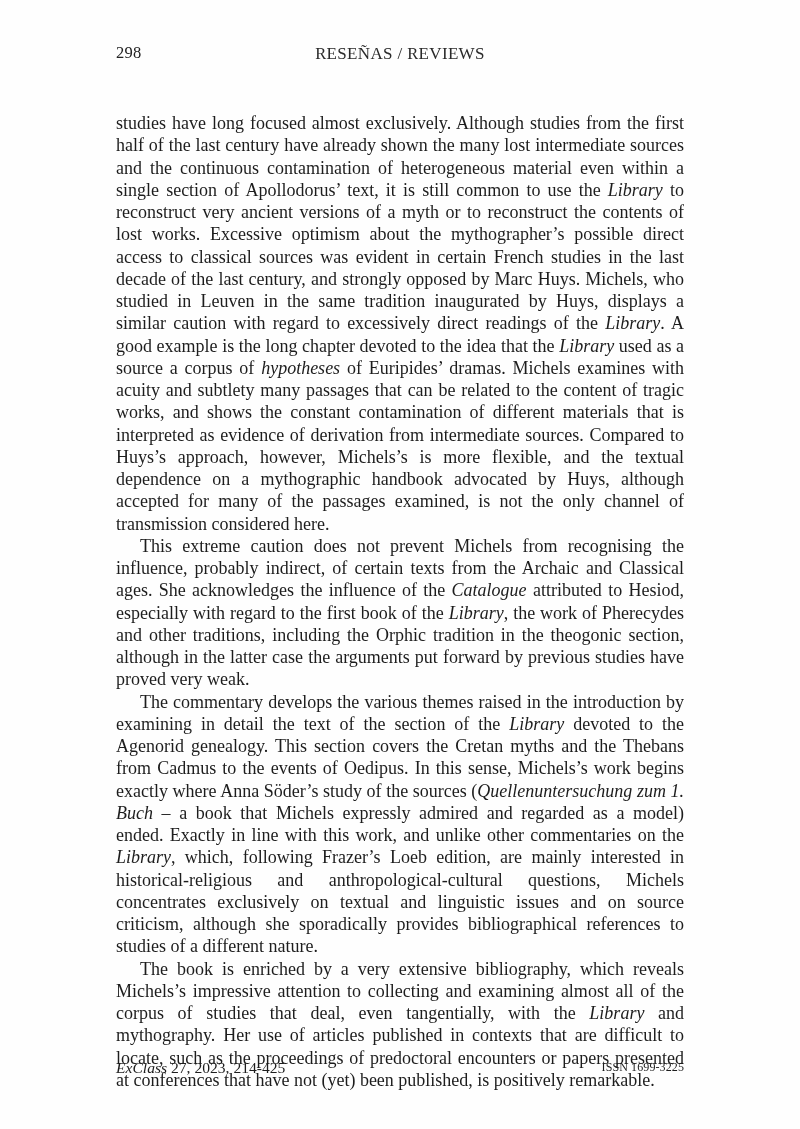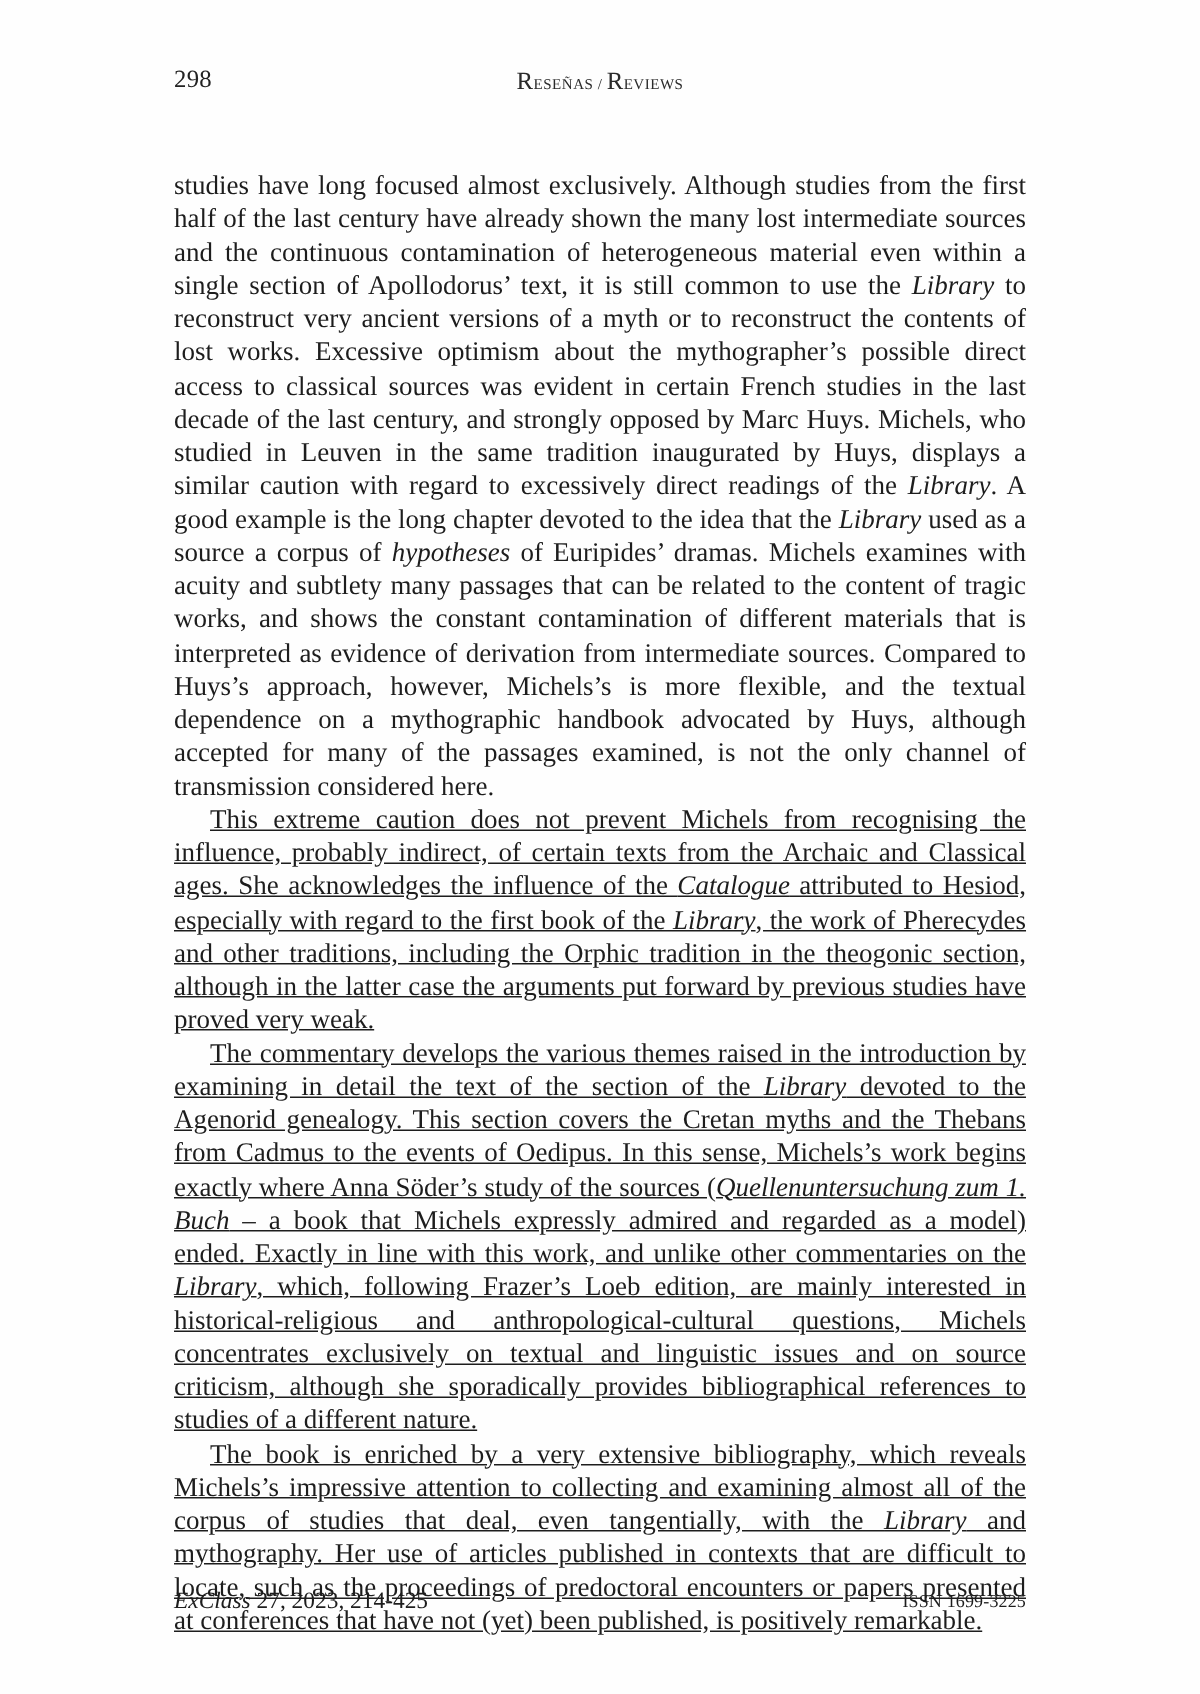--- a/index.html
+++ b/index.html
@@ -45,41 +45,40 @@
     width: 568px;
     text-align: center;
     font-size: 14px;
     color: #2a2a2a;
     letter-spacing: 0.35px;
   }
   .head-title .sc-cap {
     font-size: 16.5px;
   }
   .head-title .sc-rest {
-    font-size: 10px;
+    font-size: 17px;
   }
   .body-block {
     position: absolute;
     left: 116px;
     top: 112px;
     width: 568px;
   }
   p.para {
     margin: 0;
     font-size: 18px;
     line-height: 22.25px;
     text-align: justify;
     text-justify: inter-word;
     -webkit-hyphens: none;
     hyphens: none;
     color: #1d1d1d;
   }
   p.para.indented {
     text-indent: 24px;
-    text-decoration: underline;
   }
   p.para i {
     font-style: italic;
   }
   .footer {
     position: absolute;
     left: 116px;
     top: 1059px;
     width: 568px;
     height: 24px;

